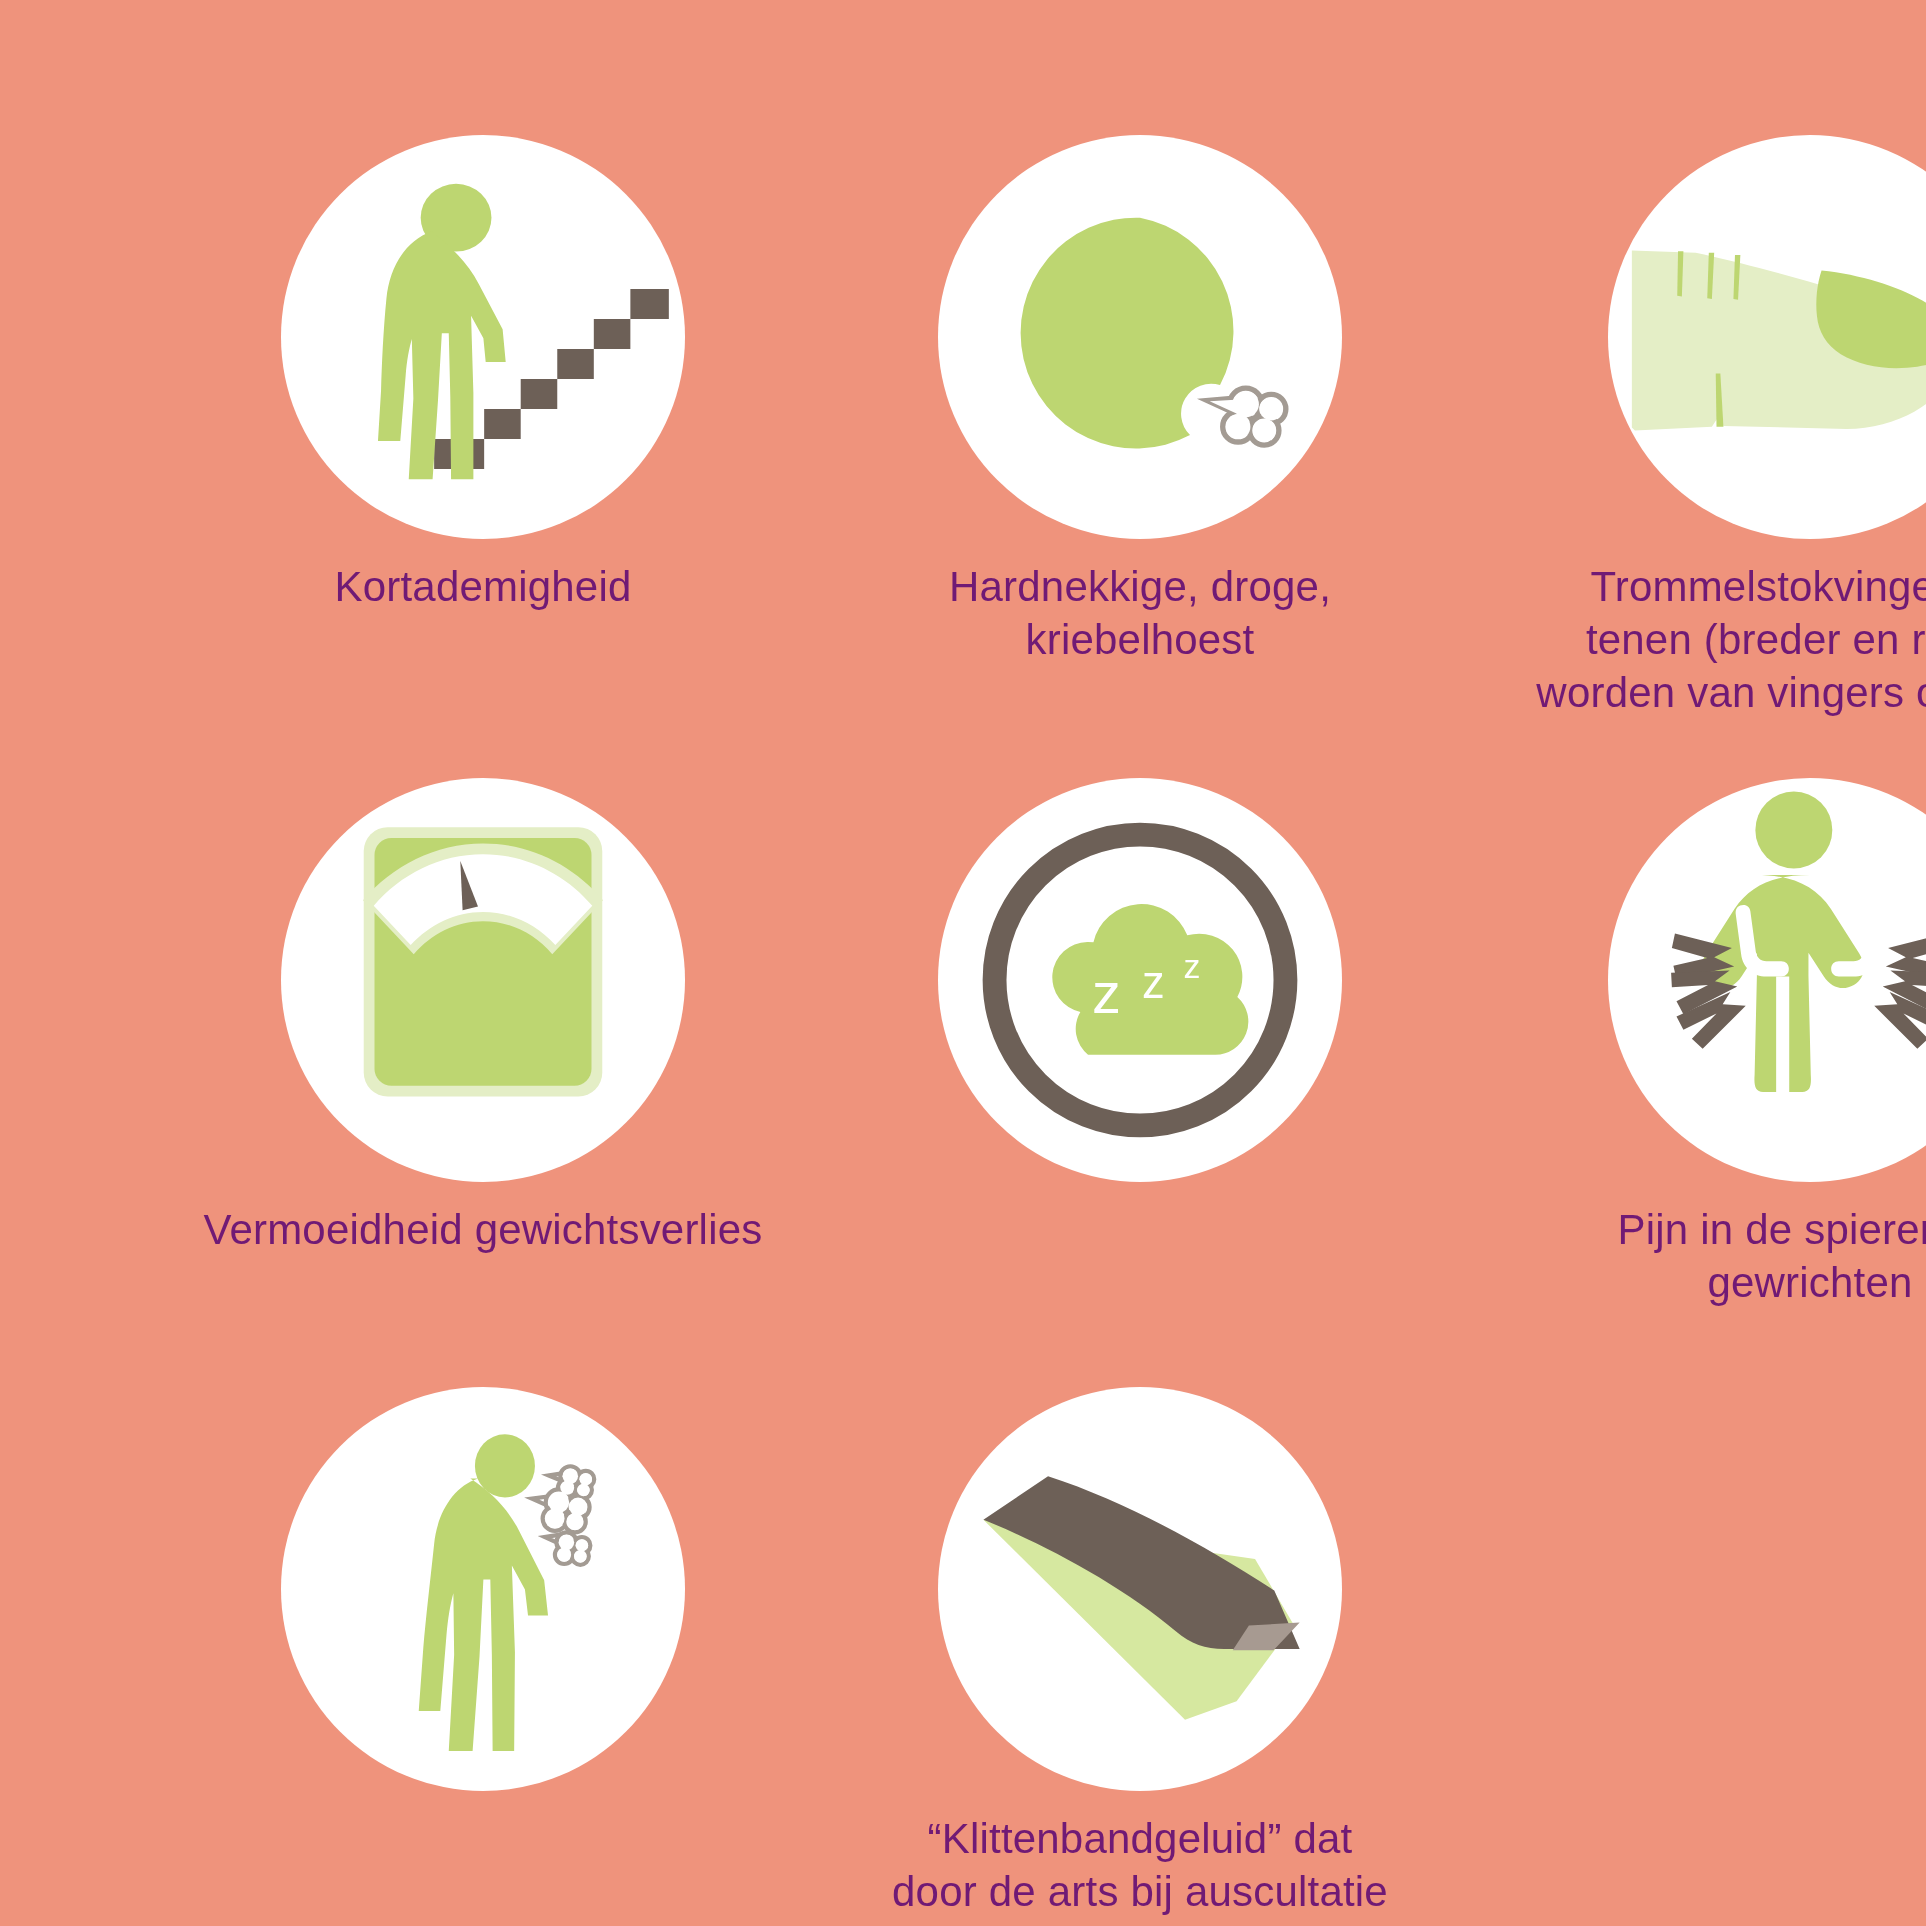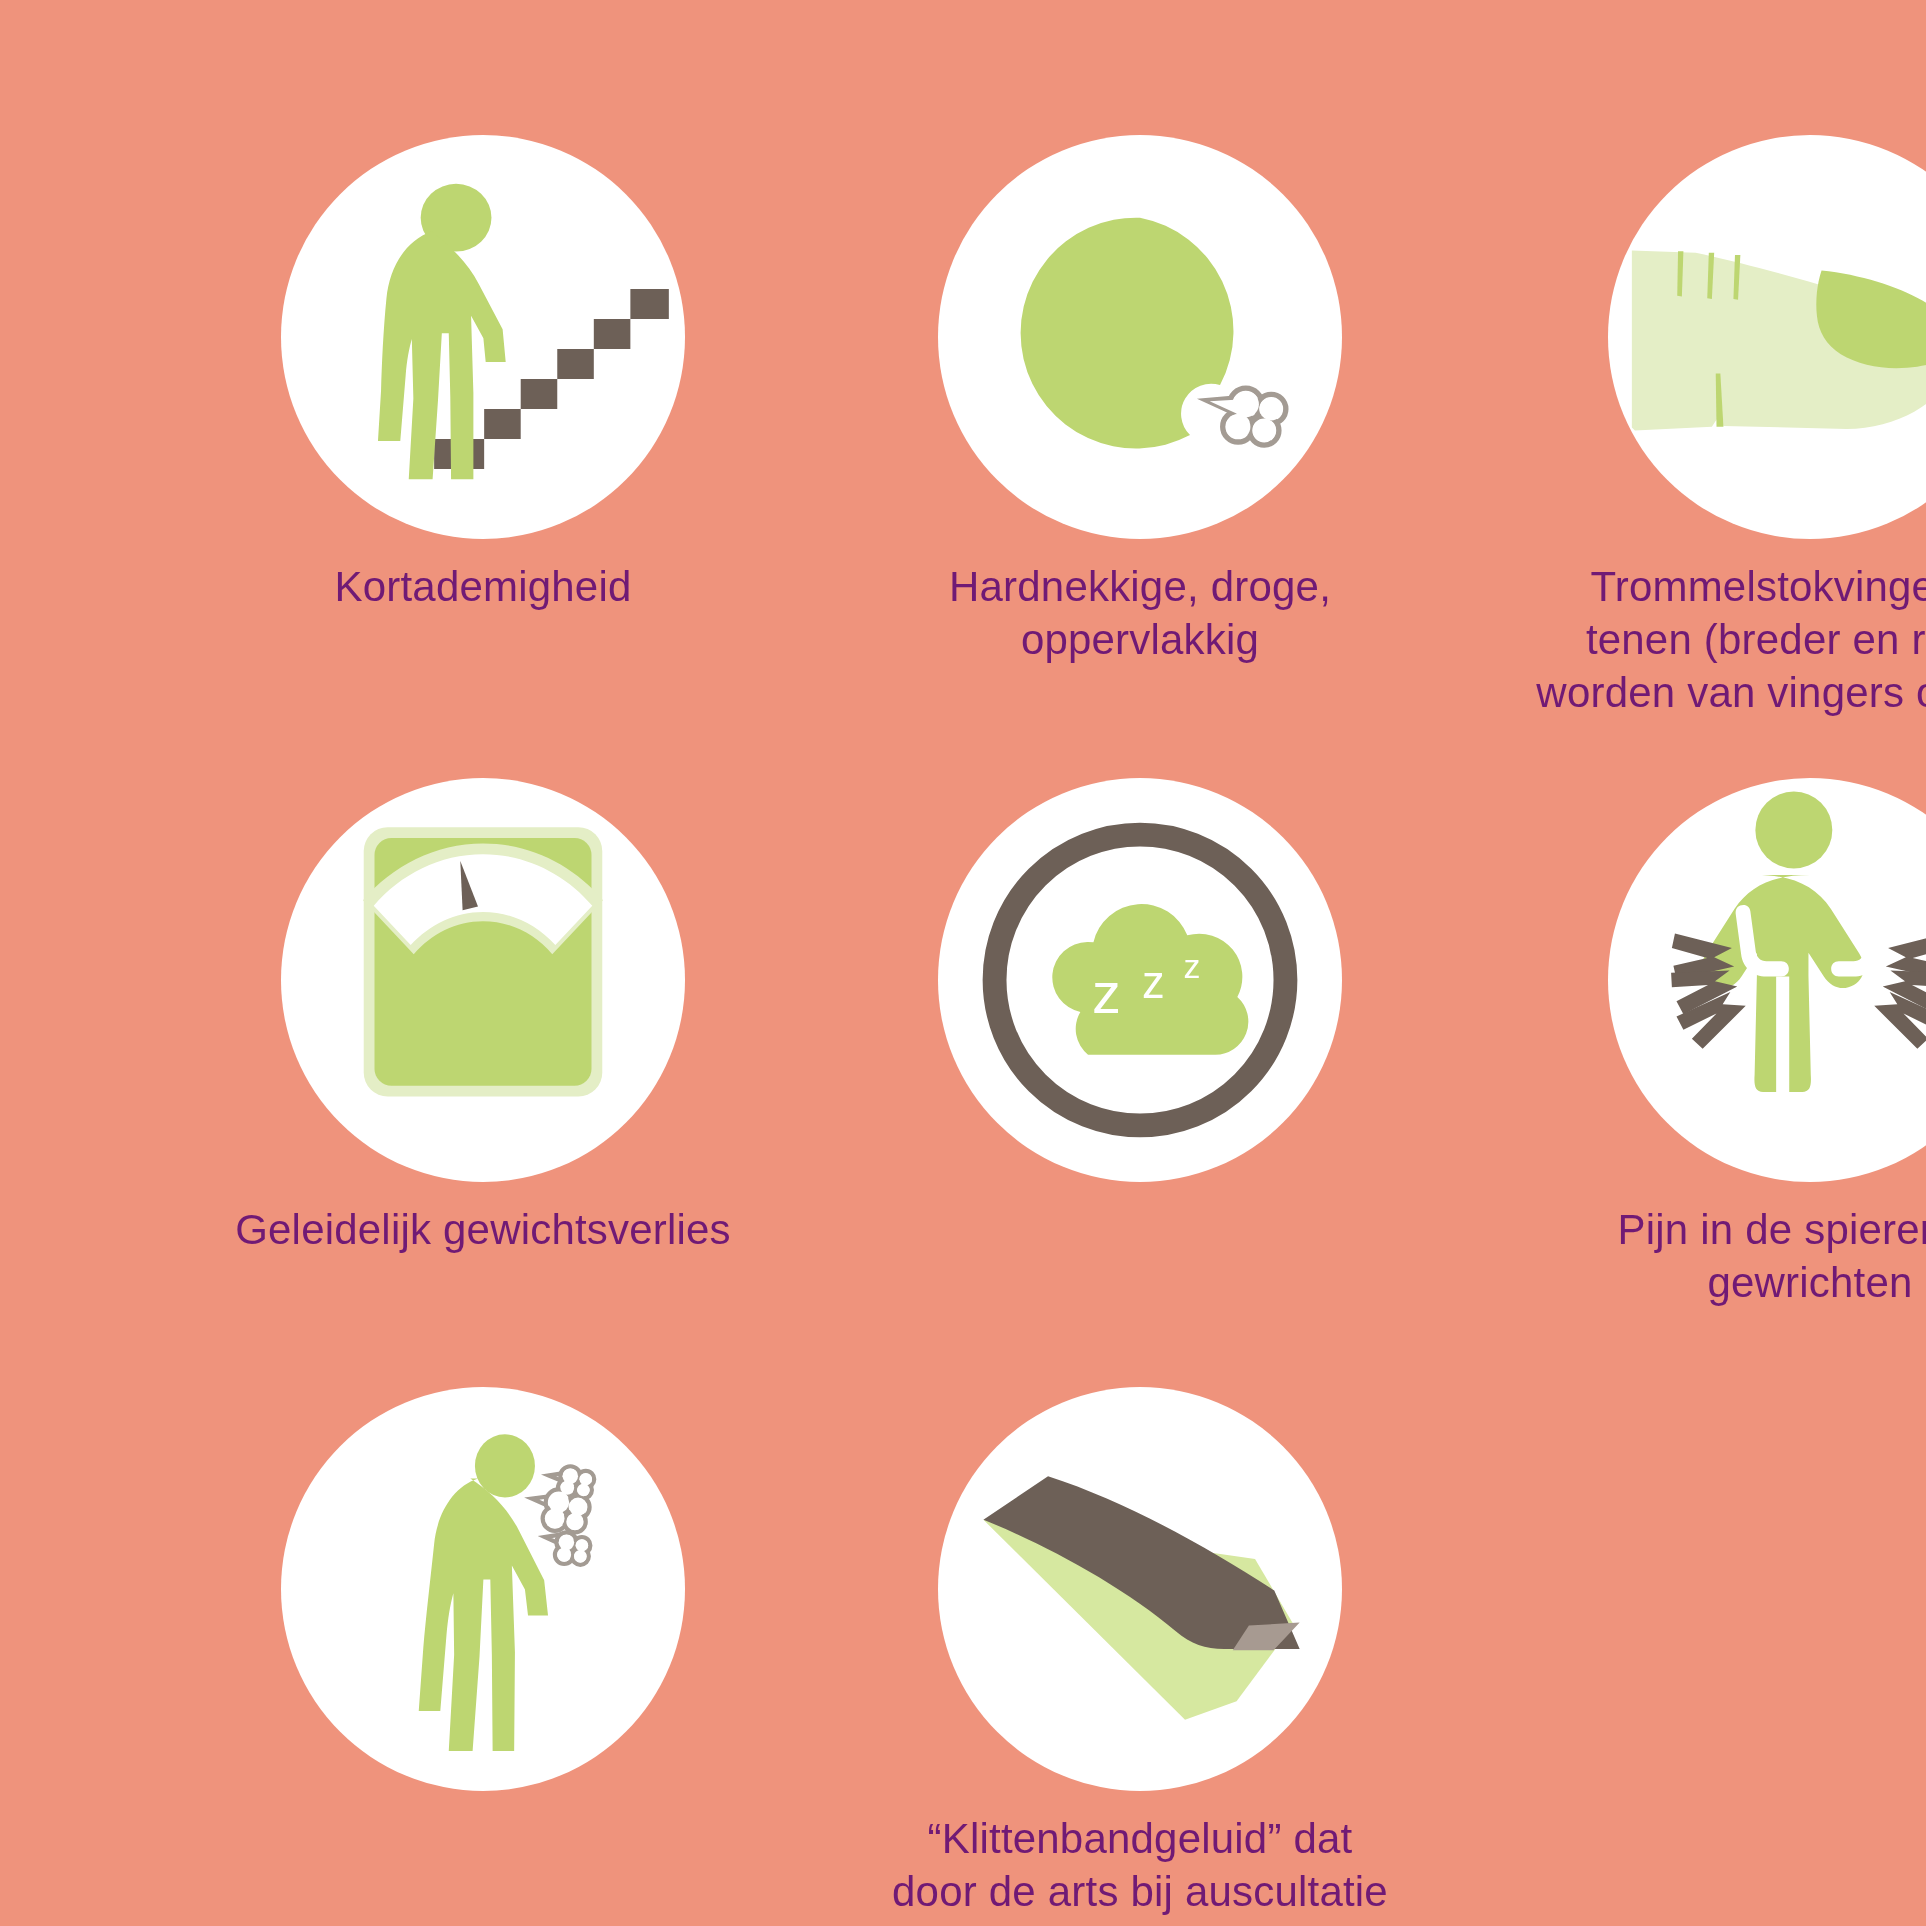--- a/index.html
+++ b/index.html
@@ -108,21 +108,21 @@
           <g fill="#ffffff">
             <circle cx="800" cy="700" r="34"></circle>
             <circle cx="866" cy="712" r="30"></circle>
             <circle cx="780" cy="758" r="32"></circle>
             <circle cx="848" cy="768" r="30"></circle>
             <path d="M706 692 l74 34 l-8 -38 z"></path>
           </g>
         </svg>
       </div>
       <div class="caption">Hardnekkige, droge,
-oppervlakkig</div>
+kriebelhoest</div>
     </div>
 
     <div class="cell r1 c3">
       <div class="icon-circle">
         <svg viewBox="0 0 1050 1050">
           <path fill="#e4eec6" d="M62 300 l0 460 l8 8 l200 -10 l20 -30 l10 28 l320 8 c130 0 250 -70 268 -148 c14 -66 -40 -130 -150 -168 c-140 -48 -360 -110 -510 -142 z"></path>
           <path fill="#bdd671" d="M555 352 c100 10 200 42 262 78 c66 38 98 84 82 120 c-16 36 -70 56 -150 56 c-52 0 -104 -12 -144 -36 c-38 -24 -58 -58 -62 -100 c-4 -40 0 -82 12 -118 z"></path>
           <g fill="#bdd671">
             <path d="M182 302 l14 0 l-4 118 l-12 -2 z"></path>
             <path d="M262 306 l14 0 l-6 120 l-12 -2 z"></path>
@@ -139,21 +139,21 @@
     <div class="cell r2 c1">
       <div class="icon-circle">
         <svg viewBox="0 0 1050 1050">
           <rect x="215" y="128" width="620" height="700" rx="62" ry="62" fill="#e4eec6"></rect>
           <rect x="243" y="156" width="564" height="644" rx="44" ry="44" fill="#bdd671"></rect>
           <path fill="#e4eec6" d="M525 170 c-124 0 -236 58 -312 148 l132 140 c46 -54 110 -86 180 -86 c70 0 134 32 180 86 l132 -140 c-76 -90 -188 -148 -312 -148 z"></path>
           <path fill="#ffffff" d="M525 198 c-112 0 -214 52 -284 134 l96 102 c50 -54 116 -86 188 -86 c72 0 138 32 188 86 l96 -102 c-70 -82 -172 -134 -284 -134 z"></path>
           <path fill="#6d6057" d="M466 216 l46 118 l-40 10 z"></path>
         </svg>
       </div>
-      <div class="caption">Geleidelijk gewichtsverlies</div>
+      <div class="caption">Vermoeidheid gewichtsverlies</div>
     </div>
 
     <div class="cell r2 c2">
       <div class="icon-circle">
         <svg viewBox="0 0 1050 1050">
           <circle cx="525" cy="525" r="378" fill="none" stroke="#6d6057" stroke-width="62"></circle>
           <path fill="#bdd671" d="M370 608 a92 92 0 0 1 18 -182 a108 108 0 0 1 16 1 a128 128 0 0 1 244 -18 a112 112 0 0 1 130 160 a86 86 0 0 1 -58 150 l-330 0 a86 86 0 0 1 -20 -111 z"></path>
           <g fill="#ffffff" font-family="'Liberation Sans', sans-serif" font-weight="400" text-anchor="middle">
             <text x="438" y="612" font-size="150">z</text>
             <text x="560" y="572" font-size="118">z</text>

